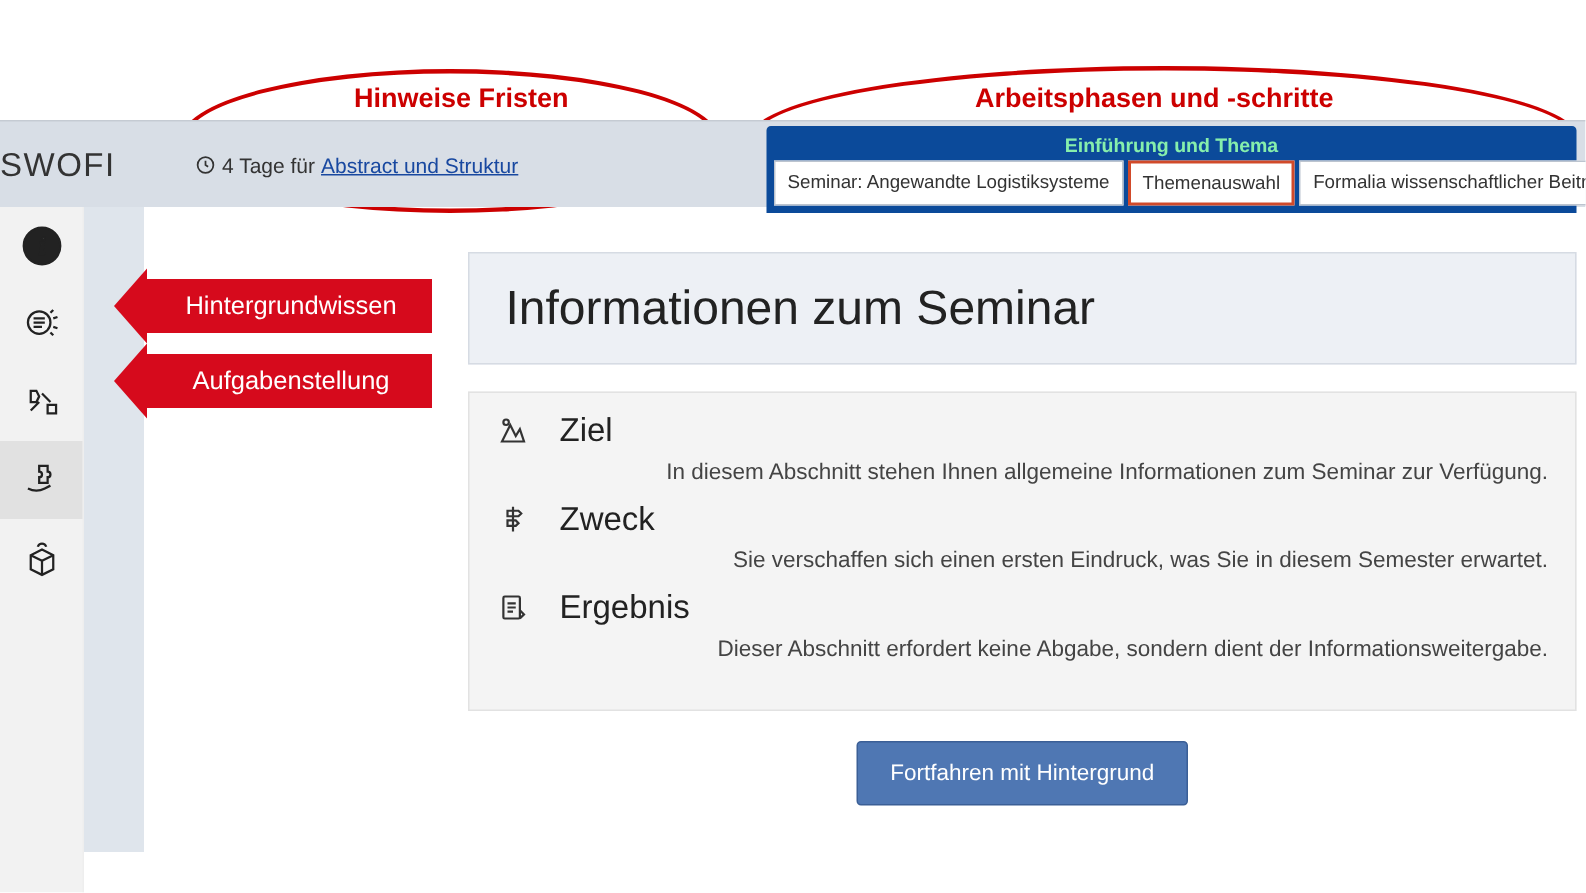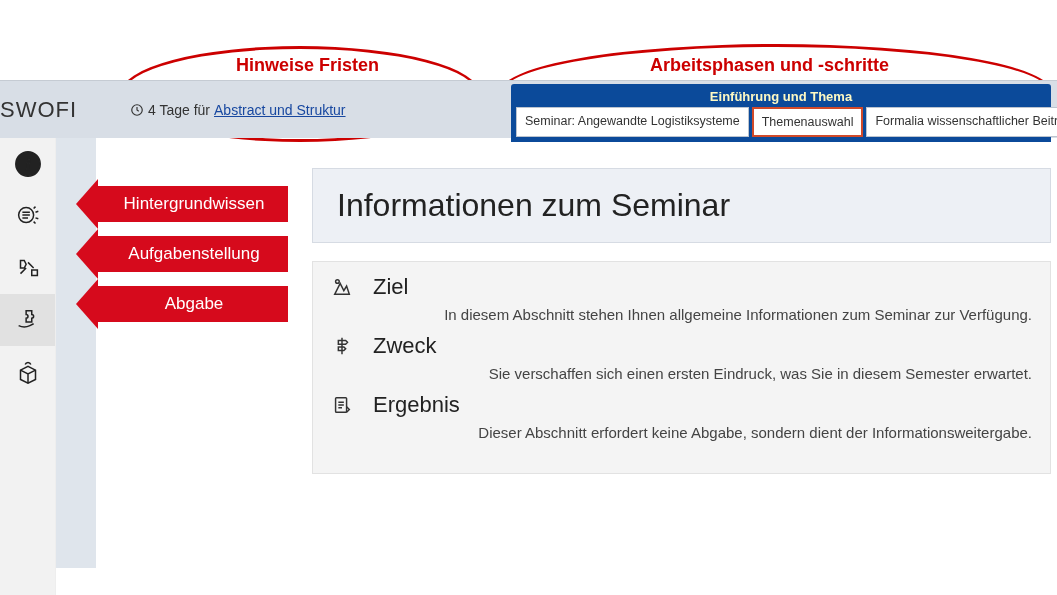--- a/index.html
+++ b/index.html
@@ -25,21 +25,21 @@
   .hamburger span { height: 2px; background: #333; display: block; }
 
   .clock-icon { width: 14px; height: 14px; }
 
   
   .phases-wrap {
     position: absolute; right: 6px; top: 84px; width: 540px;
     background: #0b4a9a; border: 2px solid #0b4a9a; border-radius: 3px 3px 0 0;
     padding: 2px 3px 3px 3px;
   }
-  .phases-title { color: #fef9c3; text-align: center; font-size: 13px; padding: 1px 0 3px; font-weight: 600; }
+  .phases-title { color: #86efac; text-align: center; font-size: 13px; padding: 1px 0 3px; font-weight: 600; }
   .phases-tabs { display: flex; gap: 3px; }
   .phase-tab {
     background: #fff; padding: 6px 8px; font-size: 12.5px; color: #333;
     border: 1px solid #bcc4cf; cursor: pointer; white-space: nowrap;
   }
   .phase-tab.active { border: 2px solid #d14a2a; }
 
   
   .iconbar {
     position: absolute; left: 0; top: 138px; width: 56px; bottom: 0;
@@ -163,21 +163,20 @@
         <path d="M13 8c1-3 5-3 6 0"></path>
       </svg>
   </div>
 </div>
 
 <div class="sidestrip"></div>
 
 <div class="arrow-stack">
   <div class="arrow-label">Hintergrundwissen</div>
   <div class="arrow-label">Aufgabenstellung</div>
-  <div class="arrow-label">Abgabe</div>
 </div>
 
 <div class="main">
   <div class="page-title">Informationen zum Seminar</div>
   <div class="content-card">
 
     <div class="sect">
       <div class="sect-head">
         <svg viewBox="0 0 24 24">
             <path d="M4 20l6-12 4 8 3-5 3 9z"></path>
@@ -204,13 +203,16 @@
             <rect x="5" y="4" width="12" height="16" rx="1"></rect>
             <path d="M8 9h6M8 12h6M8 15h4"></path>
             <path d="M17 14l3 3-3 3"></path>
           </svg>
         <span>Ergebnis</span>
       </div>
       <div class="sect-body">Dieser Abschnitt erfordert keine Abgabe, sondern dient der Informationsweitergabe.</div>
     </div>
 
   </div>
+  <div class="cta-row">
+    <div class="cta-btn">Fortfahren mit Hintergrund</div>
+  </div>
 </div>
 
 </body></html>

